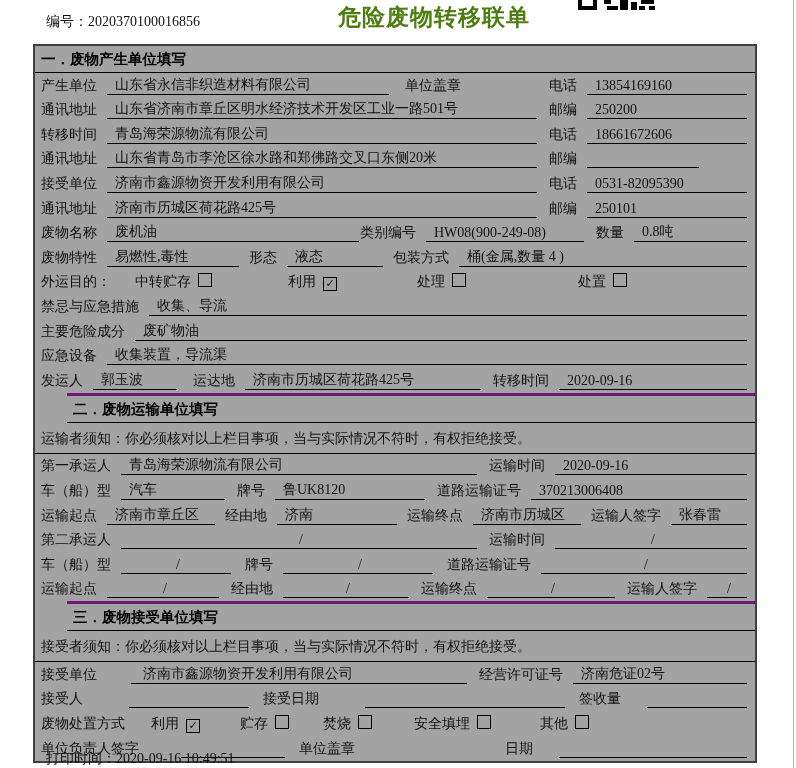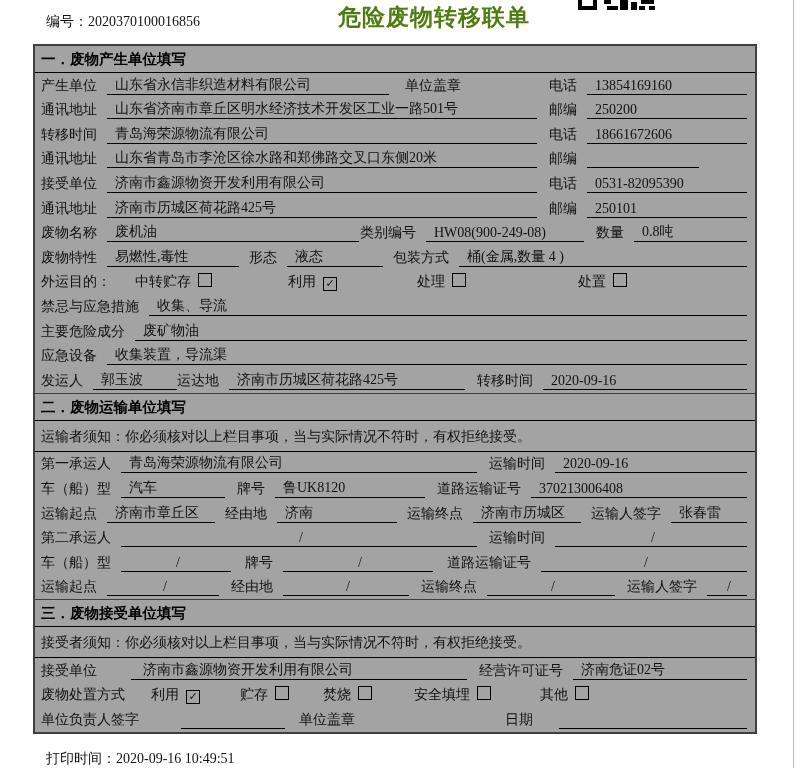--- a/index.html
+++ b/index.html
@@ -17,21 +17,21 @@
   }
   .qr{position:absolute;left:578px;top:0;width:78px;height:10px;}
   .tbl{
     position:absolute;left:33px;top:44px;width:724px;box-sizing:border-box;
     border:2px solid #3f3f3f;background:#a3a3a3;
   }
   .sec-hdr{
     font-family:"Liberation Sans","DejaVu Sans",sans-serif;font-weight:bold;
     font-size:14.5px;padding:4px 6px 3px;border-bottom:1px solid #000;color:#000;
   }
-  .sec-hdr.mid{border-top:1px solid #701a75;}
+  .sec-hdr.mid{border-top:3px solid #701a75;margin-left:32px;}
   .notice{padding:7px 6px 5px;border-bottom:1px solid #000;white-space:nowrap;}
   .row{
     display:flex;align-items:flex-end;min-height:24.6px;box-sizing:border-box;
     padding:2px 8px 3px 6px;
   }
   .lbl{flex:0 0 auto;white-space:nowrap;margin-right:10px;}
   .u{
     flex:0 0 auto;border-bottom:1px solid #000;min-height:17px;
     padding:0 4px 0 8px;white-space:nowrap;box-sizing:border-box;overflow:hidden;
   }
@@ -163,21 +163,21 @@
   </div>
 
   <div class="row">
     <span class="lbl">应急设备</span>
     <span class="u fill">收集装置，导流渠</span>
   </div>
 
   <div class="row">
     <span class="lbl">发运人</span>
     <span class="u" style="width:84px">郭玉波</span>
-    <span class="lbl" style="">运达地</span>
+    <span class="lbl" style="margin-left:16px">运达地</span>
     <span class="u" style="width:236px">济南市历城区荷花路425号</span>
     <span class="lbl" style="margin-left:12px">转移时间</span>
     <span class="u fill">2020-09-16</span>
   </div>
 
   <div class="sec-hdr mid">二．废物运输单位填写</div>
   <div class="notice">运输者须知：你必须核对以上栏目事项，当与实际情况不符时，有权拒绝接受。</div>
 
   <div class="row">
     <div class="grp" style="width:448px">
@@ -240,20 +240,28 @@
   <div class="sec-hdr mid">三．废物接受单位填写</div>
   <div class="notice">接受者须知：你必须核对以上栏目事项，当与实际情况不符时，有权拒绝接受。</div>
 
   <div class="row">
     <span class="lbl">接受单位</span>
     <span class="u" style="width:336px;margin-left:24px;padding-left:12px">济南市鑫源物资开发利用有限公司</span>
     <span class="lbl" style="margin-left:12px">经营许可证号</span>
     <span class="u fill">济南危证02号</span>
   </div>
 
+  <div class="row">
+    <span class="lbl">接受人</span>
+    <span class="u" style="width:120px;margin-left:36px"></span>
+    <span class="lbl" style="margin-left:14px">接受日期</span>
+    <span class="u" style="width:200px;margin-left:36px"></span>
+    <span class="lbl" style="margin-left:14px">签收量</span>
+    <span class="u fill" style="margin-left:16px"></span>
+  </div>
 
   <div class="row">
     <span class="lbl">废物处置方式</span>
     <span class="opt" style="margin-left:16px"><span>利用</span><span class="cb">✓</span></span>
     <span class="opt" style="margin-left:40px"><span>贮存</span><span class="cb"></span></span>
     <span class="opt" style="margin-left:34px"><span>焚烧</span><span class="cb"></span></span>
     <span class="opt" style="margin-left:42px"><span>安全填埋</span><span class="cb"></span></span>
     <span class="opt" style="margin-left:49px"><span>其他</span><span class="cb"></span></span>
   </div>
 

